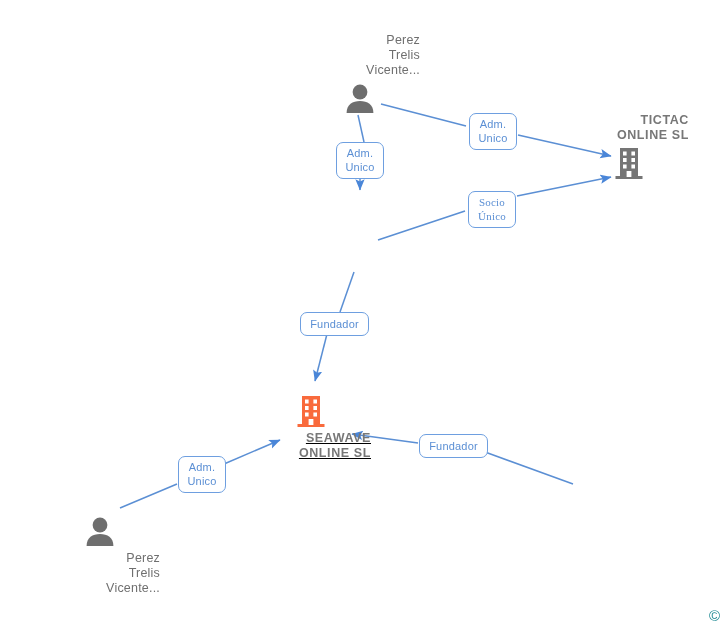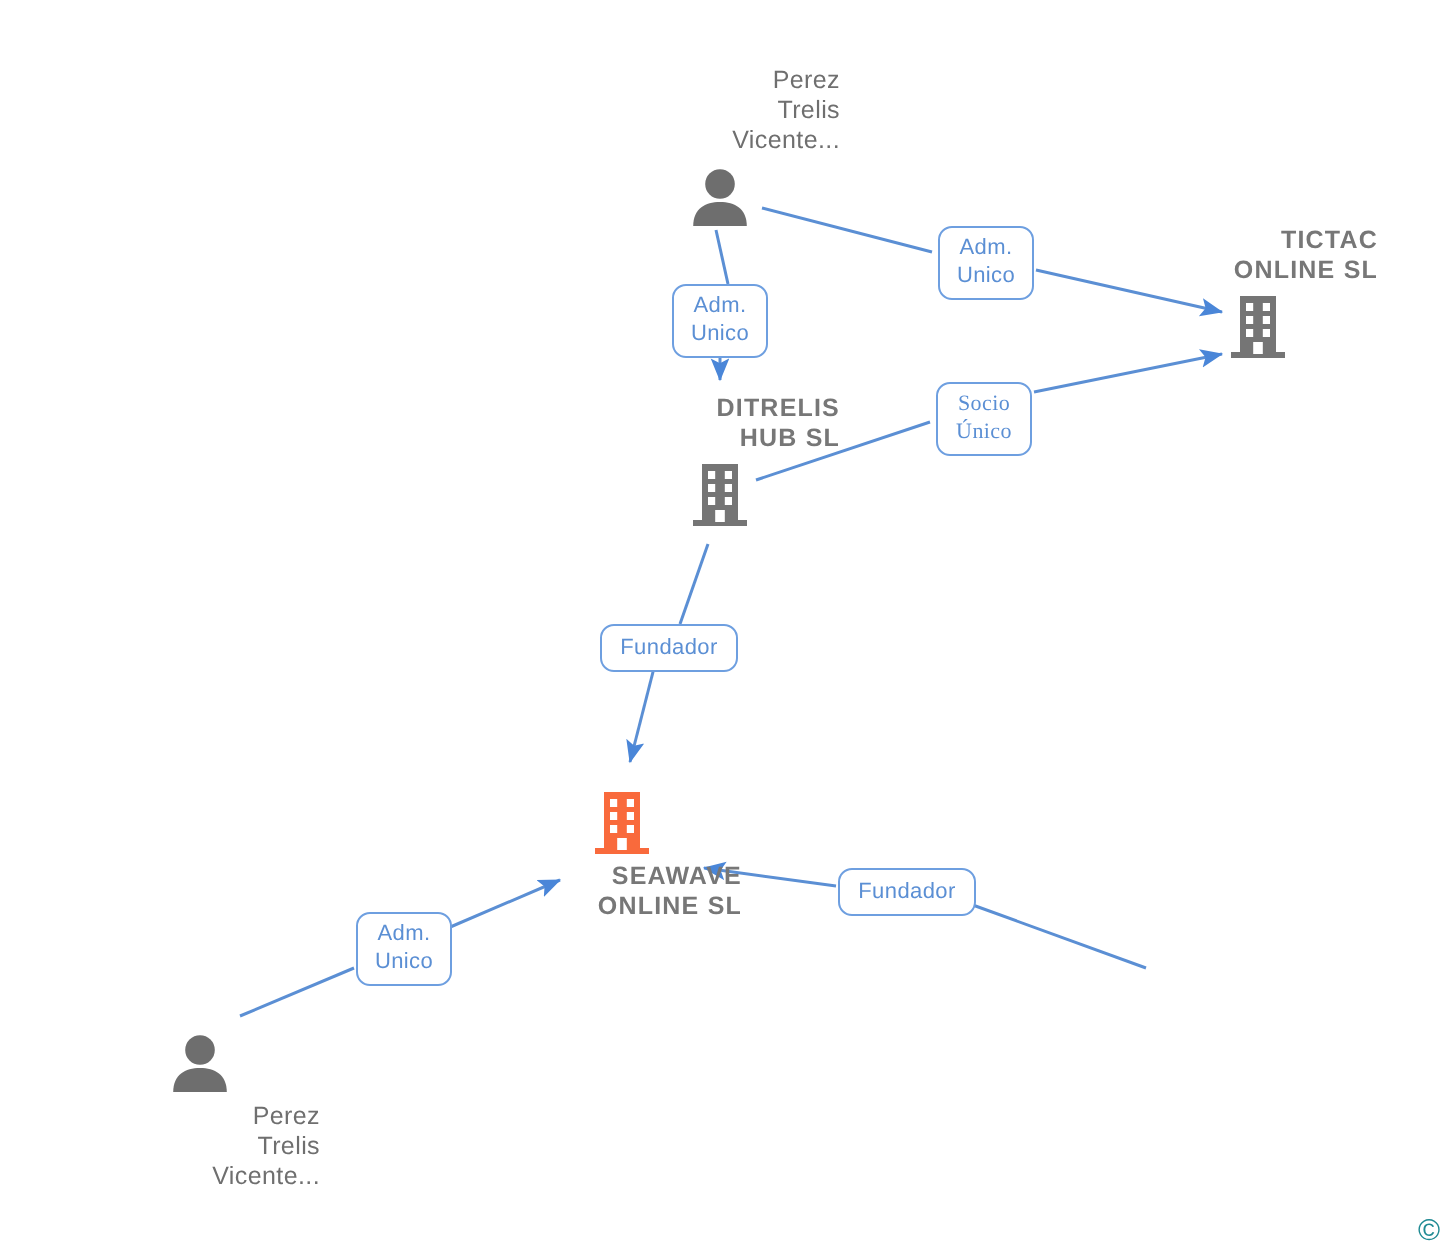--- a/index.html
+++ b/index.html
@@ -152,41 +152,22 @@
           <rect x="12" y="13" width="3.6" height="4"></rect>
           <rect x="20.4" y="13" width="3.6" height="4"></rect>
           <rect x="12" y="19.5" width="3.6" height="4"></rect>
           <rect x="20.4" y="19.5" width="3.6" height="4"></rect>
           <rect x="15.6" y="26" width="4.8" height="6"></rect>
         </g>
       </svg>
     </span>
   </div>
 
-  <div class="node node-company" style="left:360px; top:197px;">
-    <span class="node-label node-label-top">DITRELIS
-HUB  SL</span>
-    <span class="node-icon">
-      <svg viewBox="0 0 36 36" width="36" height="36">
-        <rect x="9" y="3" width="18" height="29" fill="#757575"></rect>
-        <rect x="4.5" y="31" width="27" height="3" fill="#757575"></rect>
-        <g fill="#ffffff">
-          <rect x="12" y="6.5" width="3.6" height="4"></rect>
-          <rect x="20.4" y="6.5" width="3.6" height="4"></rect>
-          <rect x="12" y="13" width="3.6" height="4"></rect>
-          <rect x="20.4" y="13" width="3.6" height="4"></rect>
-          <rect x="12" y="19.5" width="3.6" height="4"></rect>
-          <rect x="20.4" y="19.5" width="3.6" height="4"></rect>
-          <rect x="15.6" y="26" width="4.8" height="6"></rect>
-        </g>
-      </svg>
-    </span>
-  </div>
-
-  <div class="node node-company" style="left:311px; top:393px;">
+
+  <div class="node node-company" style="left:311px; top:393px;text-decoration:underline;">
     <span class="node-icon">
       <svg viewBox="0 0 36 36" width="36" height="36">
         <rect x="9" y="3" width="18" height="29" fill="#f96a3c"></rect>
         <rect x="4.5" y="31" width="27" height="3" fill="#f96a3c"></rect>
         <g fill="#ffffff">
           <rect x="12" y="6.5" width="3.6" height="4"></rect>
           <rect x="20.4" y="6.5" width="3.6" height="4"></rect>
           <rect x="12" y="13" width="3.6" height="4"></rect>
           <rect x="20.4" y="13" width="3.6" height="4"></rect>
           <rect x="12" y="19.5" width="3.6" height="4"></rect>

